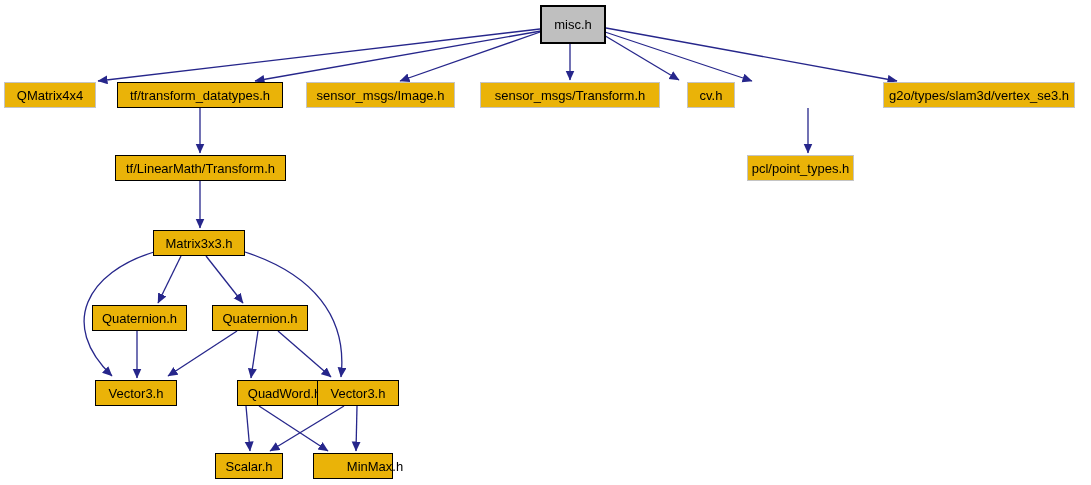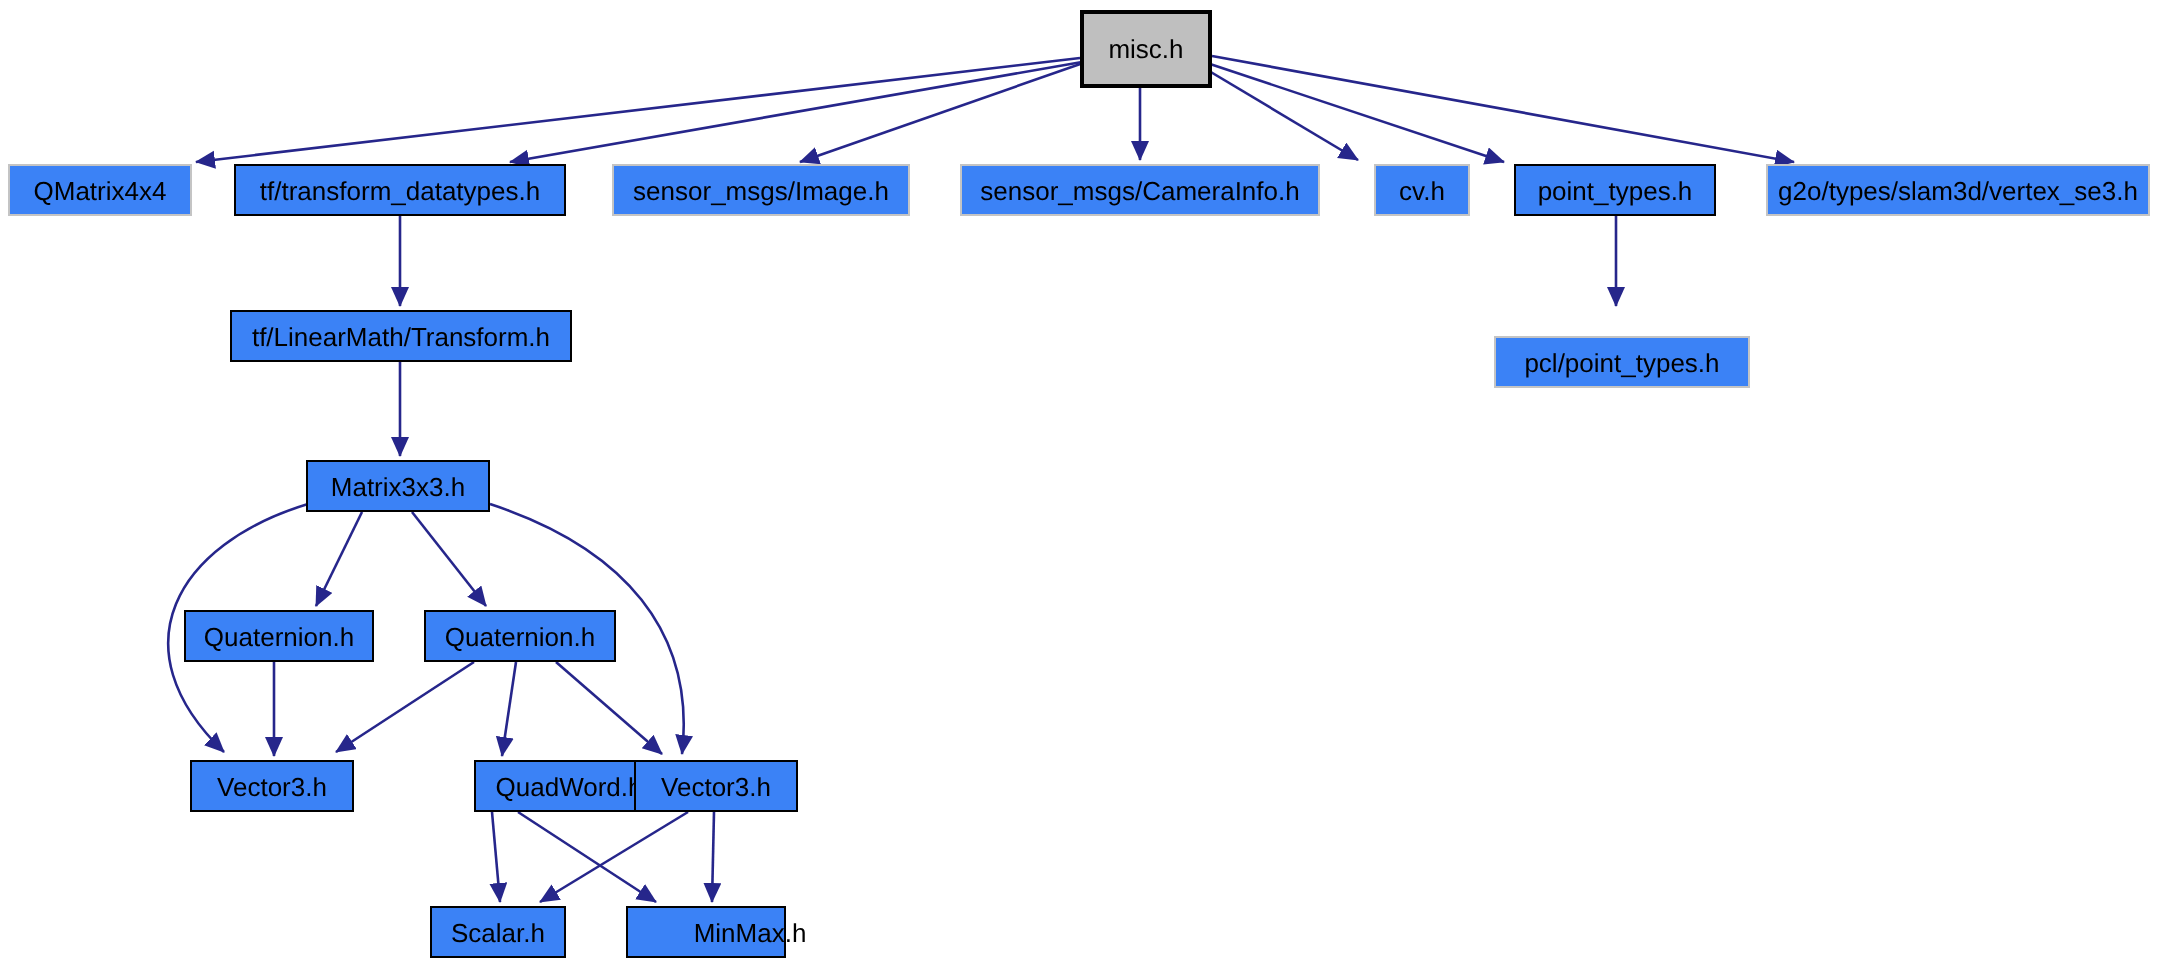--- a/index.html
+++ b/index.html
@@ -26,21 +26,21 @@
     fill: none;
     stroke: var(--edge-color, #26268b);
     stroke-width: 1.3;
   }
   .node {
     position: absolute;
     box-sizing: border-box;
     display: flex;
     align-items: center;
     justify-content: center;
-    background: #3b82f6;
+    background: #eab308;
     color: #000000;
     font-size: 13px;
     line-height: 1;
     white-space: nowrap;
     cursor: default;
   }
   .node.linked {
     border: 1px solid #000000;
     cursor: pointer;
   }
@@ -91,35 +91,32 @@
     <div class="node plain" style="left: 4px; top: 82px; width: 92px; height: 26px;">
       <span>QMatrix4x4</span>
     </div>
     <div class="node linked" style="left: 117px; top: 82px; width: 166px; height: 26px;">
       <span>tf/transform_datatypes.h</span>
     </div>
     <div class="node plain" style="left: 306px; top: 82px; width: 149px; height: 26px;">
       <span>sensor_msgs/Image.h</span>
     </div>
     <div class="node plain" style="left: 480px; top: 82px; width: 180px; height: 26px;">
-      <span>sensor_msgs/CameraInfo.h</span>
+      <span>sensor_msgs/Transform.h</span>
     </div>
     <div class="node plain" style="left: 687px; top: 82px; width: 48px; height: 26px;">
       <span>cv.h</span>
-    </div>
-    <div class="node linked" style="left: 757px; top: 82px; width: 101px; height: 26px;">
-      <span>point_types.h</span>
     </div>
     <div class="node plain" style="left: 883px; top: 82px; width: 192px; height: 26px;">
       <span>g2o/types/slam3d/vertex_se3.h</span>
     </div>
     <div class="node linked" style="left: 115px; top: 155px; width: 171px; height: 26px;">
       <span>tf/LinearMath/Transform.h</span>
     </div>
-    <div class="node plain" style="left: 747px; top: 168px; width: 128px; height: 26px;">
+    <div class="node plain" style="left: 747px; top: 155px; width: 107px; height: 26px;">
       <span>pcl/point_types.h</span>
     </div>
     <div class="node linked" style="left: 153px; top: 230px; width: 92px; height: 26px;">
       <span>Matrix3x3.h</span>
     </div>
     <div class="node linked" style="left: 92px; top: 305px; width: 95px; height: 26px;">
       <span>Quaternion.h</span>
     </div>
     <div class="node linked" style="left: 212px; top: 305px; width: 96px; height: 26px;">
       <span>Quaternion.h</span>

